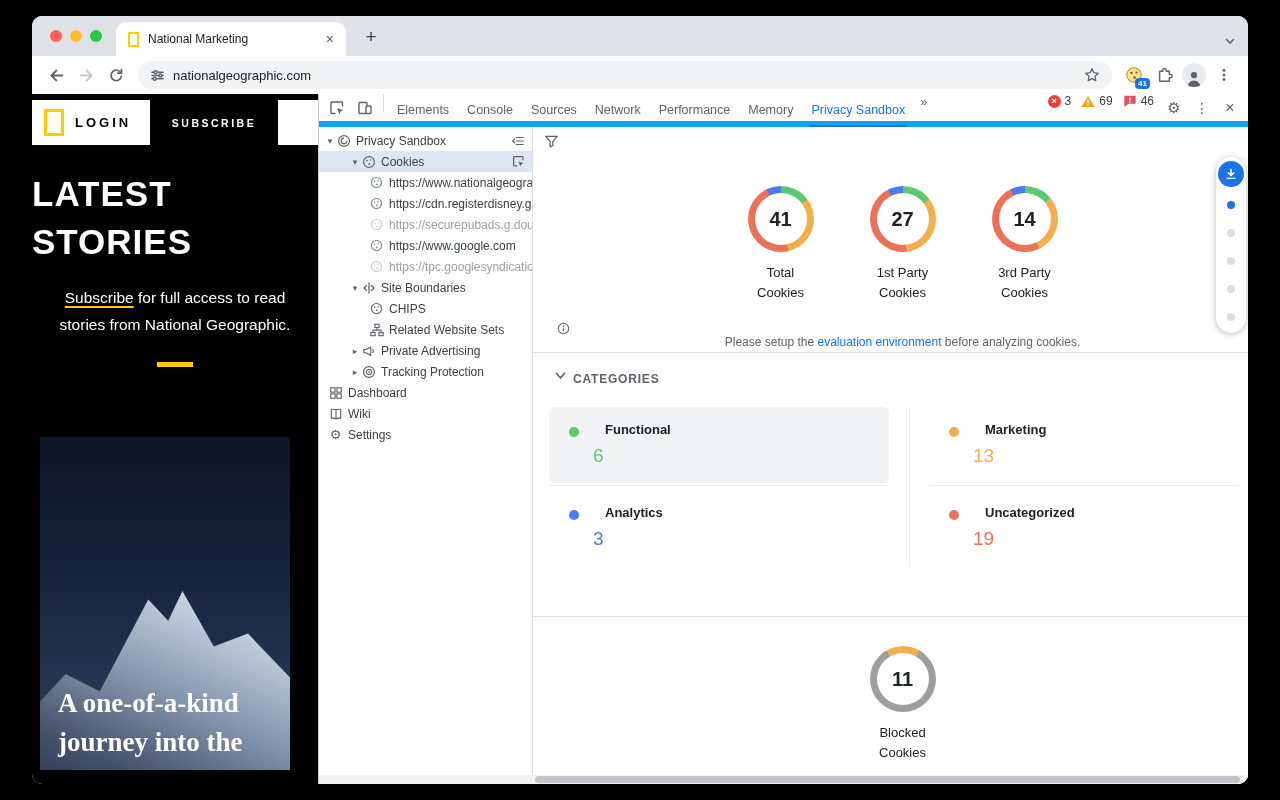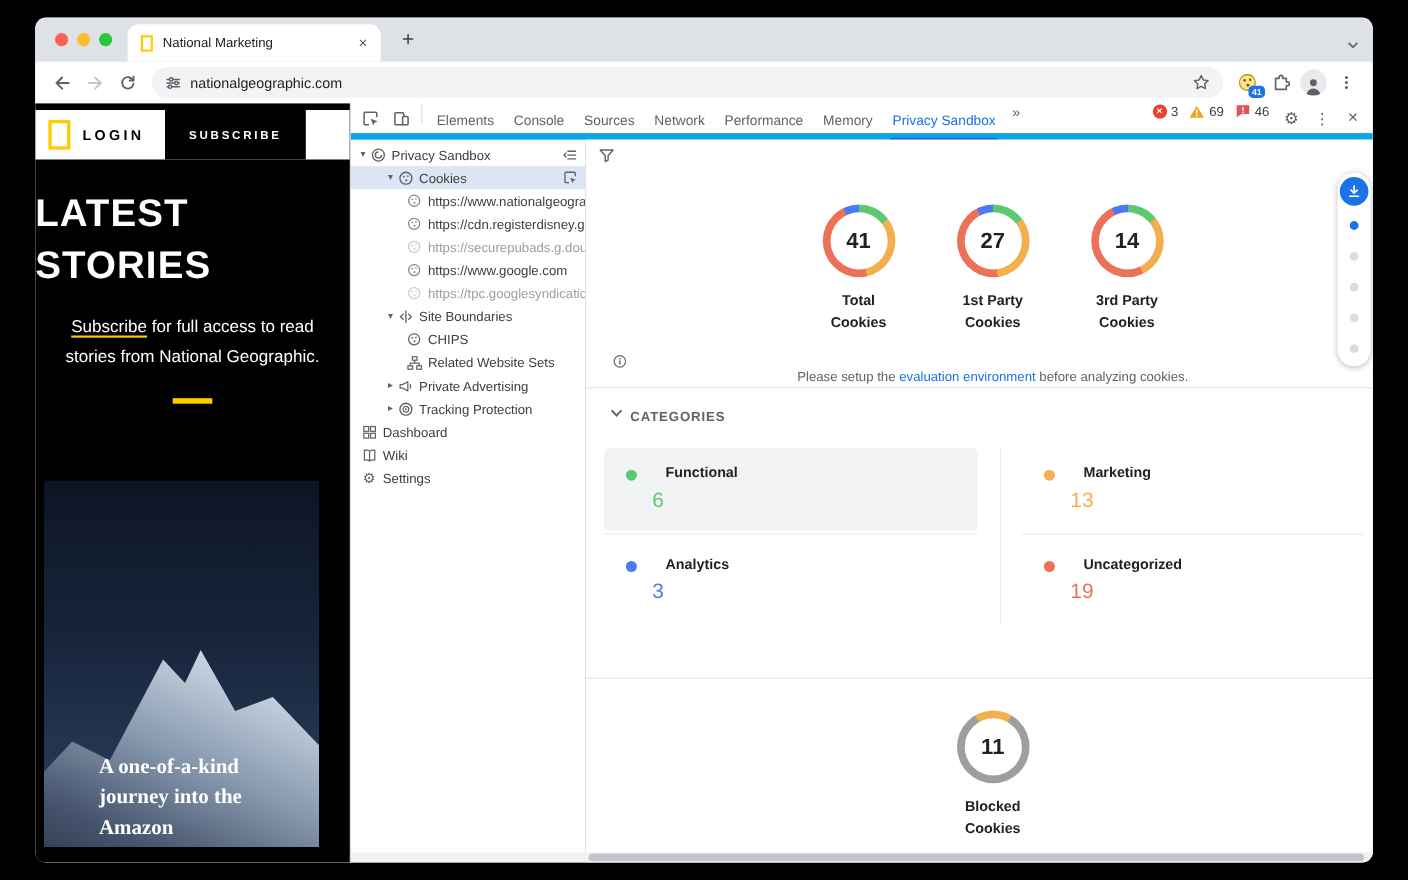--- a/index.html
+++ b/index.html
@@ -47,21 +47,21 @@
   .latest { margin-top:25px; text-align:left; font-size:35px; font-weight:800; letter-spacing:1px; line-height:1.36; }
   .promo { margin-top:20px; text-align:center; font-size:15.5px; line-height:1.7; padding:0 12px; }
   .promo a { color:#fff; text-decoration:underline; text-decoration-color:#ffcc00; text-decoration-thickness:2px; text-underline-offset:3px; }
   .yellow-bar { width:36px; height:5px; background:#ffcc00; margin:24px auto 0; }
   .hero { position:absolute; left:8px; width:250px; top:343px; height:333px; overflow:hidden;
     background:linear-gradient(180deg,#0d1524 0%,#16243a 40%,#233450 72%,#2c3e59 100%); }
   .peak { position:absolute; left:-8%; right:-6%; bottom:0; height:64%;
     background:linear-gradient(205deg,#eef2f7 0%,#c3cfdd 30%,#8496ac 58%,#45536c 85%,#323e55 100%);
     clip-path:polygon(0 100%,0 78%,16% 55%,28% 63%,45% 20%,52% 30%,57% 16%,68% 42%,80% 36%,100% 64%,100% 100%); }
   .story { position:absolute; left:18px; top:247px; font-family:"Liberation Serif","DejaVu Serif",serif;
-    font-weight:700; font-size:19px; line-height:1.44; color:#fff;margin-left:32px; }
+    font-weight:700; font-size:27px; line-height:1.44; color:#fff; }
 
   
   .devtools { flex:1; display:flex; flex-direction:column; background:#fff; border-left:1px solid #cdd0d4; min-width:0; }
   .dt-tabbar { height:33px; flex:none; display:flex; align-items:flex-start; border-bottom:6px solid #0ea5e9; padding:0 4px; }
   .dt-ibtn { width:28px; height:28px; display:flex; align-items:center; justify-content:center; flex:none; }
   .dt-sep { width:1px; height:18px; background:#dadce0; margin:0 4px; flex:none; }
   .dt-tab { padding:0 9px; height:33px; line-height:32px; font-size:12.5px; color:#5f6368; position:relative; white-space:nowrap; flex:none; }
   .dt-tab.active { color:#1a73e8; }
   .dt-tab.active::after { content:""; position:absolute; left:7px; right:7px; bottom:0; height:2.5px;
     background:#1a73e8; border-radius:2px 2px 0 0; }
@@ -87,21 +87,21 @@
   .trow .rgt { margin-left:auto; margin-right:7px; flex:none; display:flex; }
   .pl0 { padding-left:5px; } .pl0i { padding-left:9px; } .pl1 { padding-left:30px; } .pl2 { padding-left:50px; }
 
   .dt-main { flex:1; position:relative; overflow:hidden; background:#fff; }
   .funnel { position:absolute; top:7px; left:11px; }
   .donut-row { position:absolute; top:59px; left:24px; right:0; display:flex; justify-content:center; gap:22px; }
   .donut-block { width:100px; display:flex; flex-direction:column; align-items:center; }
   .donut { width:66px; height:66px; border-radius:50%; position:relative; }
   .donut-center { position:absolute; inset:7px; background:#fff; border-radius:50%;
     display:flex; align-items:center; justify-content:center; font-size:20px; font-weight:600; color:#202124; }
-  .donut-label { margin-top:11px; font-size:13px; font-weight:700; color:#202124; text-align:center; line-height:1.55; }
+  .donut-label { margin-top:11px; font-size:13px; font-weight:400; color:#202124; text-align:center; line-height:1.55; }
   .info-row { position:absolute; top:195px; left:24px; right:0; text-align:center; font-size:12px; color:#5f6368; }
   .info-row svg { vertical-align:-2px; margin-right:4px; }
   .info-link { color:#1a73e8; }
   .hr { position:absolute; left:0; right:0; height:1px; background:#e0e0e0; }
   .cat-head { position:absolute; top:245px; left:22px; display:flex; align-items:flex-start; gap:7px;
     font-size:12px; font-weight:700; letter-spacing:.8px; color:#5f6368; }
   .cat-card { position:absolute; height:76px; border-radius:6px; }
   .cat-card.hl { background:#f1f3f4; }
   .cat-dot { position:absolute; left:20px; top:20px; width:10px; height:10px; border-radius:50%; }
   .cat-name { position:absolute; left:56px; top:15px; font-size:13px; font-weight:700; color:#202124; }

